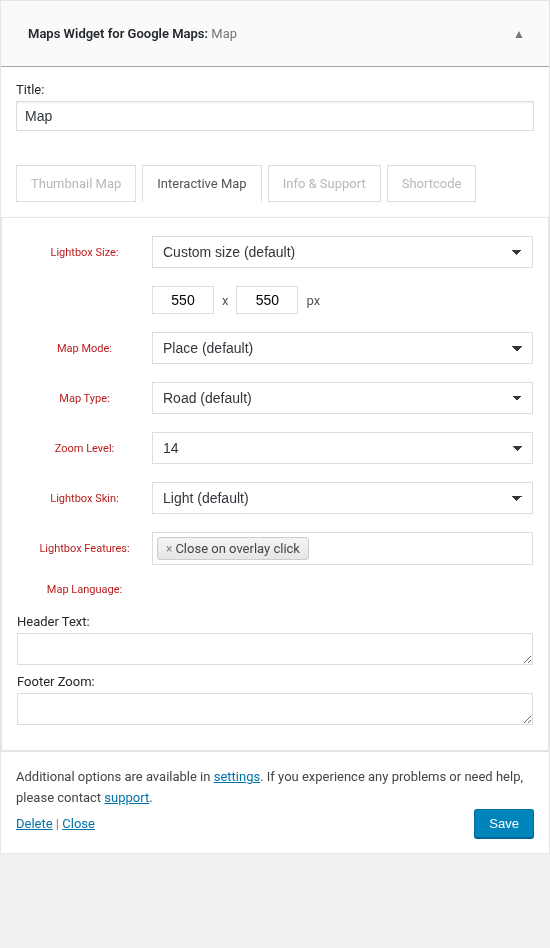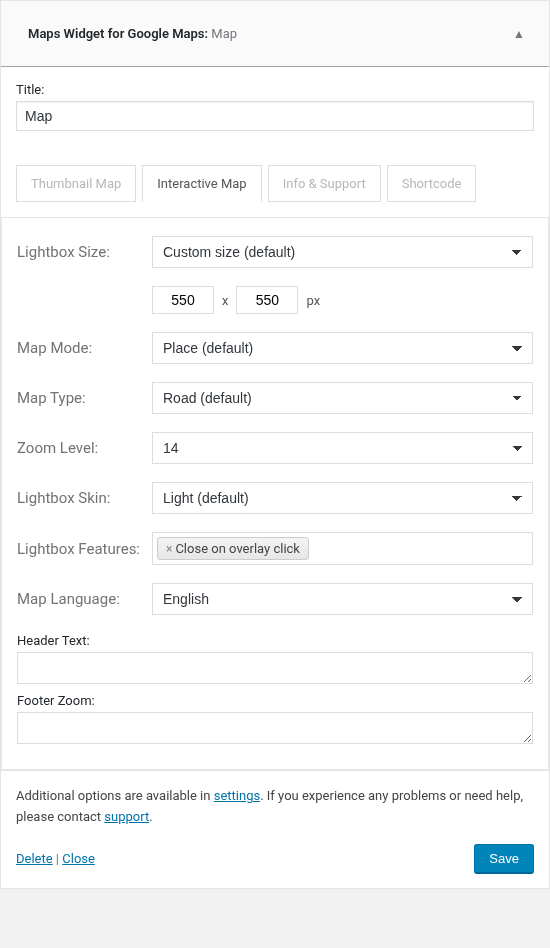--- a/index.html
+++ b/index.html
@@ -15,33 +15,33 @@
 .text-input { width: 100%; padding: 6px 8px; font-size: 14px; border: 1px solid #ddd; background: #fff; color: #32373c; box-shadow: inset 0 1px 2px rgba(0,0,0,0.07); }
 .addr-wrap { display: flex; }
 .addr-wrap .text-input { flex: 1; }
 .pin-btn { width: 44px; border: 1px solid #ccc; border-left: 0; background: #f7f7f7; display: flex; align-items: center; justify-content: center; cursor: pointer; }
 .tabs { display: flex; gap: 6px; margin-top: 18px; margin-bottom: 0; padding: 16px 0; }
 .tab { border: 1px solid #ddd; border-bottom: 1px solid #ddd; background: #fff; color: #b4b9be; padding: 10px 14px; font-size: 13px; cursor: pointer; }
 .tab.active { color: #555; border-bottom-color: #fff; position: relative; z-index: 2; }
 .tab-shell { border: 1px solid #e5e5e5; margin-top: -1px; }
 .tab-body { padding: 18px 15px; }
 .field-row { display: flex; align-items: center; margin-bottom: 18px; }
-.field-row .fld-label { width: 135px; font-size: 15px; color: #737373; }
+.field-row .fld-label { width: 135px; font-size: 11px; color: #b91c1c; text-align: center; }
 .select { flex: 1; padding: 4px 24px 4px 10px; height: 32px; font-size: 14px; border: 1px solid #ddd; background: #fff; color: #32373c; appearance: none; -webkit-appearance: none; background-image: linear-gradient(45deg, transparent 50%, #32373c 50%), linear-gradient(135deg, #32373c 50%, transparent 50%); background-position: calc(100% - 15px) 13px, calc(100% - 10px) 13px; background-size: 5px 5px, 5px 5px; background-repeat: no-repeat; }
 .size-group { display: flex; align-items: center; gap: 8px; }
 .size-input { width: 62px; padding: 5px 8px; font-size: 14px; border: 1px solid #ddd; background: #fff; text-align: center; }
 .size-sep { color: #555; }
 .feat-box { flex: 1; border: 1px solid #ddd; background: #fff; padding: 4px; }
 .feat-tag { display: inline-flex; align-items: center; background: #efefef; background: linear-gradient(#f4f4f4,#e6e6e6); border: 1px solid #ccc; border-radius: 3px; padding: 3px 8px; font-size: 13px; color: #444; }
 .feat-tag .x { color: #888; margin-right: 3px; font-size: 12px; }
 .textarea { width: 100%; height: 32px; padding: 6px 8px; font-size: 14px; border: 1px solid #ddd; background: #fff; resize: both; }
 .widget-footer { border-top: 1px solid #e5e5e5; padding: 15px; }
 .footer-text { font-size: 13px; color: #444; line-height: 1.6; }
 .footer-text a, .footer-links a { color: #0073aa; text-decoration: underline; cursor: pointer; }
-.footer-row { display: flex; justify-content: space-between; align-items: center; margin-top: 16px; }
+.footer-row { display: flex; justify-content: space-between; align-items: center; margin-top: 0; }
 .footer-links { color: #72777c; }
 .save-btn { background: #0085ba; border: 1px solid #0073aa; border-bottom-color: #006799; color: #fff; padding: 6px 14px; border-radius: 3px; font-size: 13px; cursor: pointer; box-shadow: 0 1px 0 #006799; }
 </style>
 </head>
 <body>
 
 <div class="widget">
   <div class="widget-top">
     <div class="widget-title">
       <span>Maps Widget for Google Maps:</span>
@@ -100,21 +100,20 @@
         <div class="fld-label">Lightbox Features:</div>
         <div class="feat-box">
           <span class="feat-tag">
               <span class="x">×</span>
               <span>Close on overlay click</span>
             </span>
         </div>
       </div>
       <div class="field-row">
         <div class="fld-label">Map Language:</div>
-        <select class="select"><option>English</option></select>
       </div>
       <div class="form-row">
         <label class="form-label">Header Text:</label>
         <textarea class="textarea" style=""></textarea>
       </div>
       <div class="form-row" style="margin-bottom:4px">
         <label class="form-label">Footer Zoom:</label>
         <textarea class="textarea" style=""></textarea>
       </div>
     </div>

